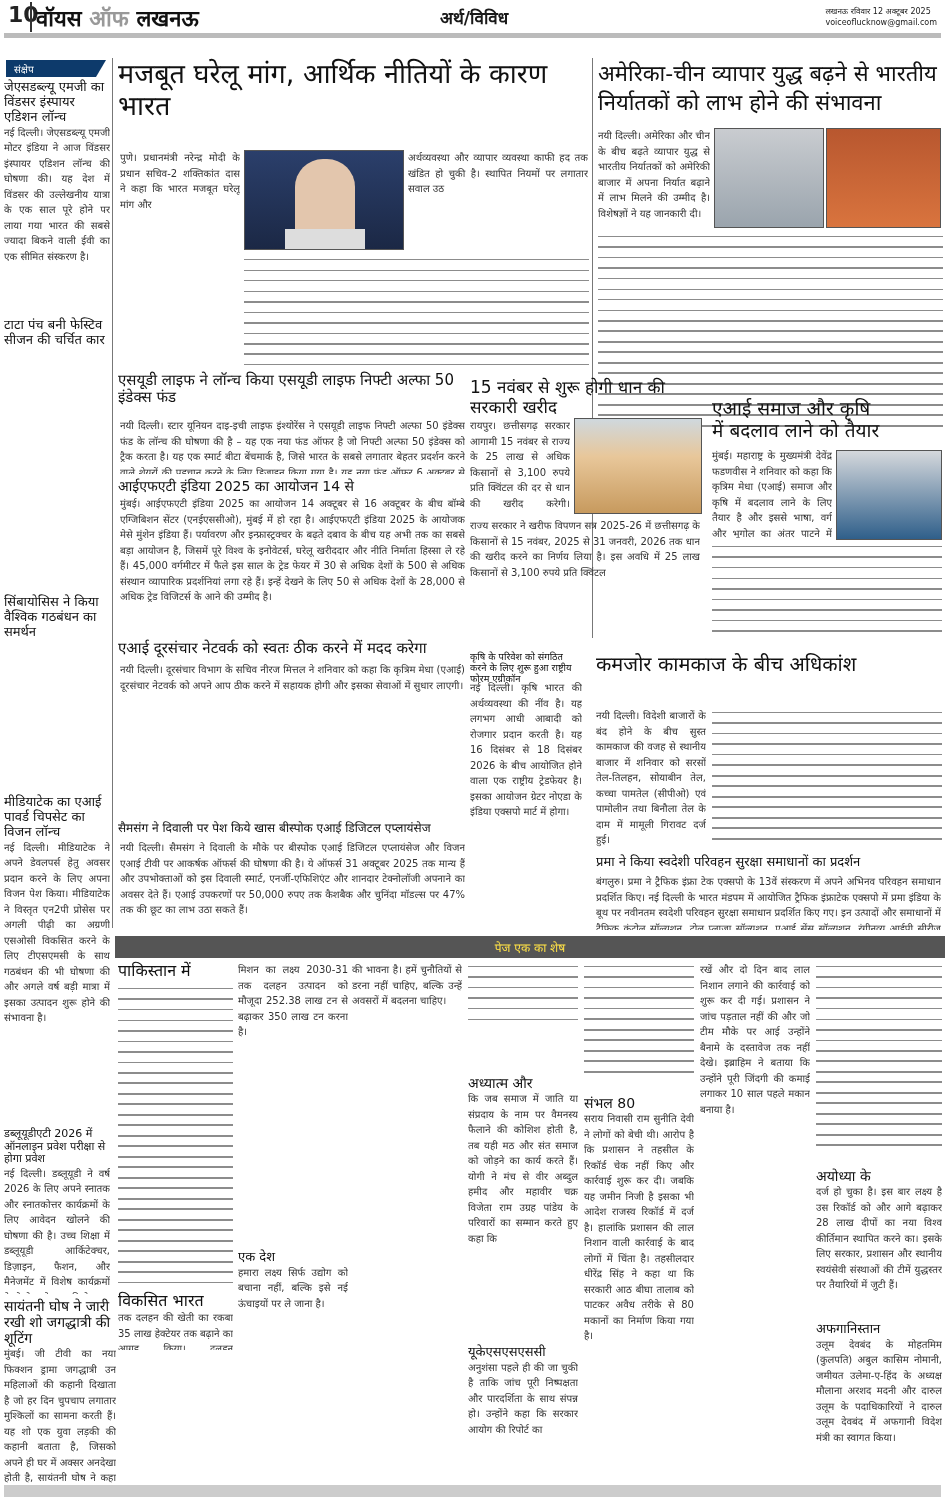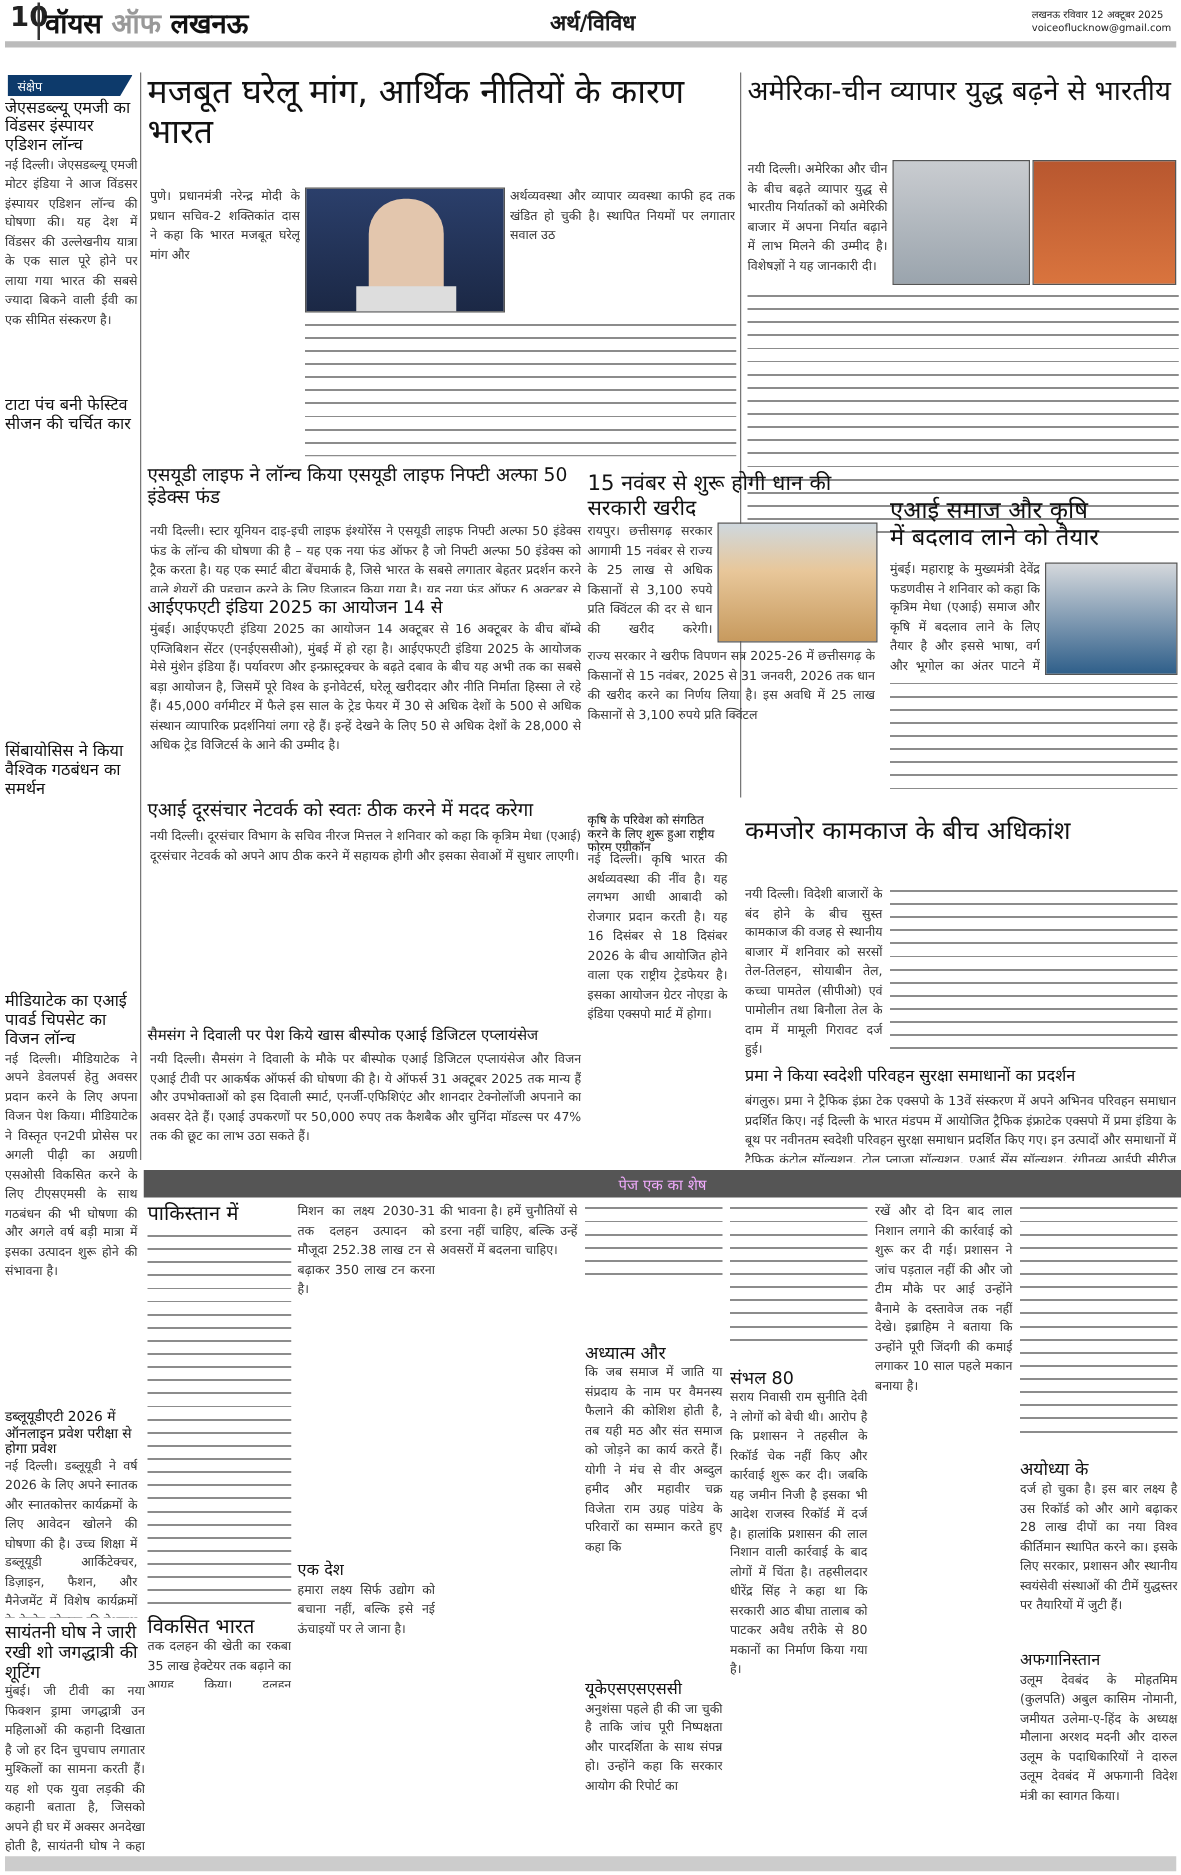--- a/index.html
+++ b/index.html
@@ -11,21 +11,21 @@
 .brand .mid{color:#999}
 .section{left:440px;top:6px;font-size:17px;font-weight:bold}
 .dateline{right:8px;top:6px;font-size:8px;text-align:left;line-height:1.4}
 .rule{left:4px;top:33px;width:937px;height:5px;background:#bbb}
 .colrule{width:1px;background:#777}
 .h{font-weight:normal;line-height:1.15;color:#111}
 .txt{font-size:10px;line-height:1.55;color:#333;text-align:justify;overflow:hidden}
 .lines{background:repeating-linear-gradient(#fff 0,#fff 4px,#8c8c8c 4px,#8c8c8c 5.5px,#fff 5.5px,#fff 10.5px)}
 .tag{left:6px;top:60px;width:100px;height:17px;background:#0d3a6b;color:#fff;font-size:10px;padding:2px 8px;clip-path:polygon(0 0,100% 0,90% 100%,0 100%)}
 .photo{background:linear-gradient(135deg,#cfd6dc,#8a96a0);border:1px solid #555;overflow:hidden}
-.banner{left:115px;top:936px;width:830px;height:22px;background:#555;color:#f0abfc;text-align:center;font-size:12px;padding-top:3px}
+.banner{left:115px;top:936px;width:830px;height:22px;background:#555;color:#fde047;text-align:center;font-size:12px;padding-top:3px}
 .footer{left:4px;top:1485px;width:937px;height:12px;background:#ccc}
 </style>
 </head>
 <body>
 
 <div class="abs hdr">
   <div class="abs pgno">10</div>
   <div class="abs brand"><span>वॉयस</span> <span class="mid">ऑफ</span> <span>लखनऊ</span></div>
   <div class="abs section">अर्थ/विविध</div>
   <div class="abs dateline">
@@ -69,20 +69,21 @@
   <div style="position:absolute;left:50px;top:8px;width:60px;height:80px;border-radius:28px 28px 10px 10px;background:#e3c6ad"></div>
   <div style="position:absolute;left:40px;top:78px;width:80px;height:30px;background:#ddd"></div>
 </div>
 <div class="abs txt lines" style="left:244px;top:255px;width:345px;height:110px"></div>
 <div class="abs txt" style="left:408px;top:150px;width:180px;height:100px">अर्थव्यवस्था और व्यापार व्यवस्था काफी हद तक खंडित हो चुकी है। स्थापित नियमों पर लगातार सवाल उठ</div>
 
 <div class="abs colrule" style="left:592px;top:58px;height:580px"></div>
 
 <div class="abs h" style="left:598px;top:60px;width:345px;font-size:22px;font-weight:normal;line-height:1.3">
   <div>अमेरिका-चीन व्यापार युद्ध बढ़ने से भारतीय</div>
+  <div>निर्यातकों को लाभ होने की संभावना</div>
 </div>
 <div class="abs txt" style="left:598px;top:128px;width:112px;height:100px">नयी दिल्ली। अमेरिका और चीन के बीच बढ़ते व्यापार युद्ध से भारतीय निर्यातकों को अमेरिकी बाजार में अपना निर्यात बढ़ाने में लाभ मिलने की उम्मीद है। विशेषज्ञों ने यह जानकारी दी।</div>
 <div class="abs photo" style="left:714px;top:128px;width:110px;height:100px;background:linear-gradient(180deg,#c9ccd0,#9aa4ad)"></div>
 <div class="abs photo" style="left:826px;top:128px;width:115px;height:100px;background:linear-gradient(180deg,#b8572f,#d9743e)"></div>
 <div class="abs txt lines" style="left:598px;top:232px;width:345px;height:200px"></div>
 
 <div class="abs h" style="left:118px;top:372px;width:345px;font-size:15px">एसयूडी लाइफ ने लॉन्च किया एसयूडी लाइफ निफ्टी अल्फा 50 इंडेक्स फंड</div>
 <div class="abs txt" style="left:120px;top:418px;width:345px;height:56px">नयी दिल्ली। स्टार यूनियन दाइ-इची लाइफ इंश्योरेंस ने एसयूडी लाइफ निफ्टी अल्फा 50 इंडेक्स फंड के लॉन्च की घोषणा की है – यह एक नया फंड ऑफर है जो निफ्टी अल्फा 50 इंडेक्स को ट्रैक करता है। यह एक स्मार्ट बीटा बेंचमार्क है, जिसे भारत के सबसे लगातार बेहतर प्रदर्शन करने वाले शेयरों की पहचान करने के लिए डिज़ाइन किया गया है। यह नया फंड ऑफर 6 अक्टूबर से 24 अक्टूबर 2025 तक खुला रहेगा।</div>
 
 <div class="abs h" style="left:118px;top:478px;width:345px;font-size:14px">आईएफएटी इंडिया 2025 का आयोजन 14 से</div>

